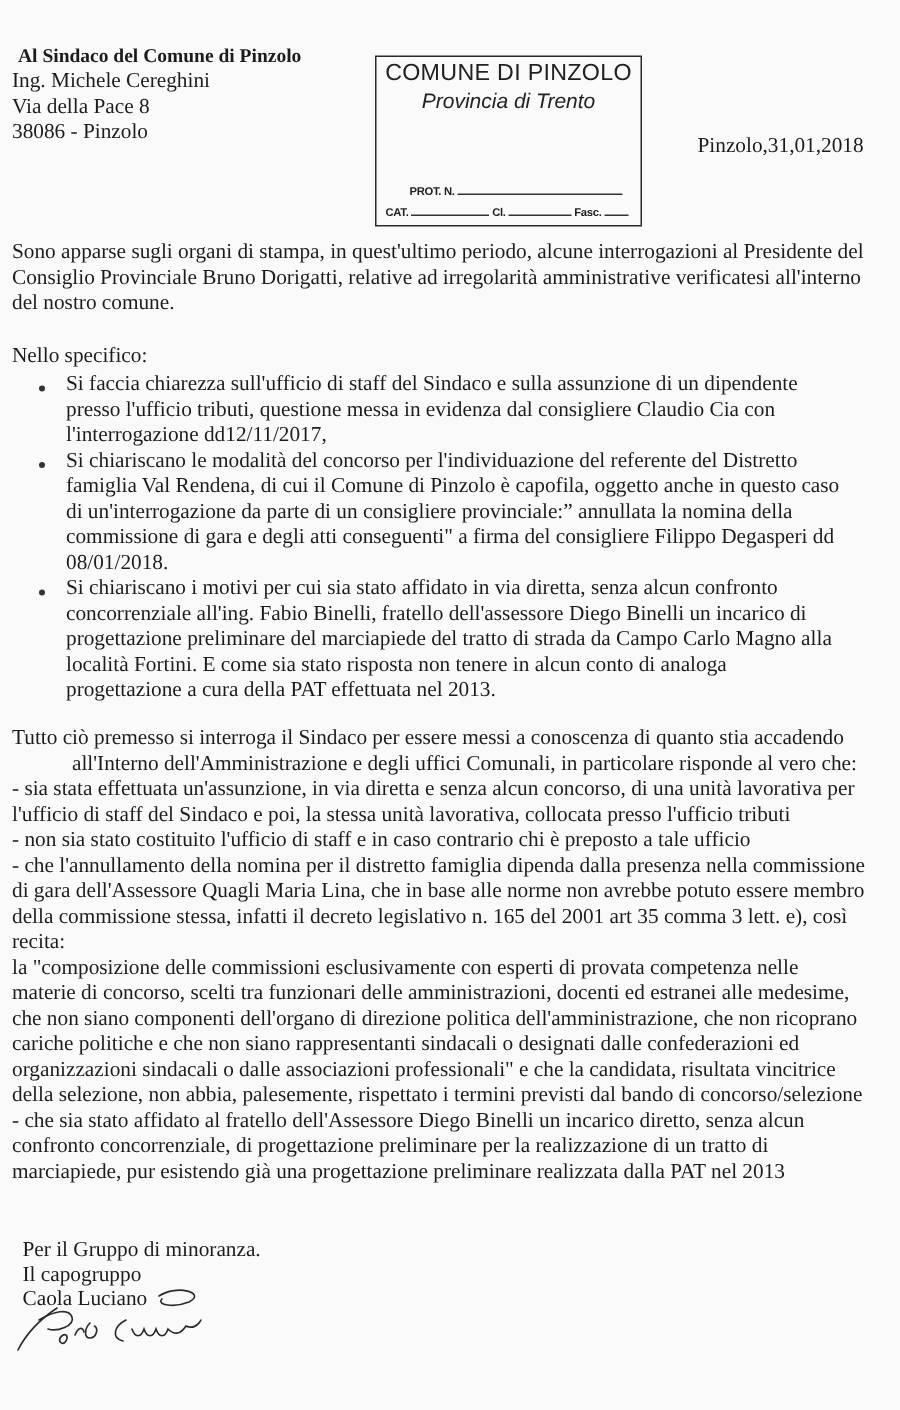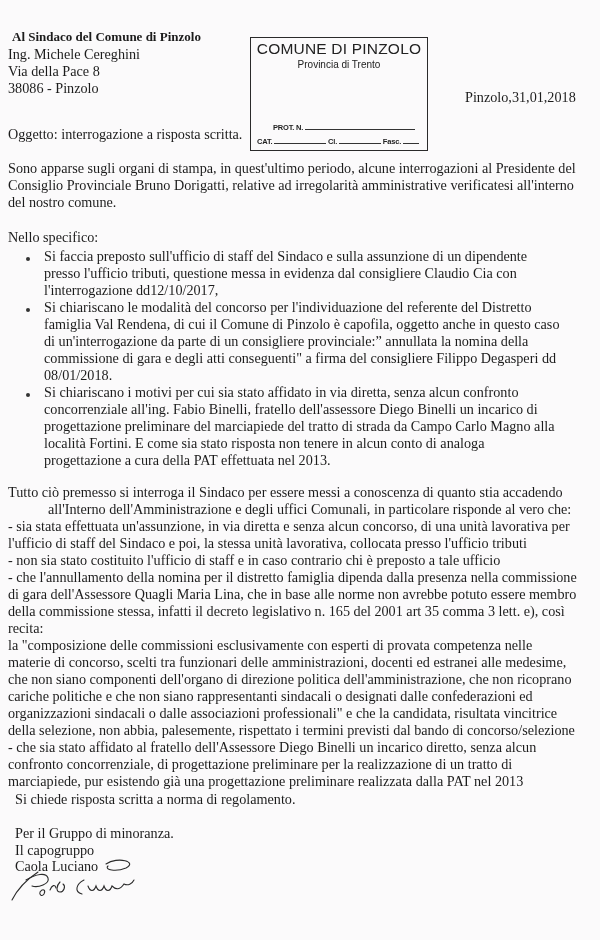--- a/index.html
+++ b/index.html
@@ -15,21 +15,21 @@
   .t { font-size: 14.2px; line-height: 17.2px; }
   .bold { font-weight: bold; }
 
   
   .stamp {
     position: absolute; left: 250px; top: 37px; width: 178px; height: 114px;
     border: 1.6px solid #2a2a2a; box-sizing: border-box;
     font-family: "Liberation Sans", sans-serif; color: #222;
   }
   .stamp-title { position: absolute; left: 0; right: 0; top: 2px; text-align: center; font-size: 15.5px; letter-spacing: 0.2px; }
-  .stamp-sub { position: absolute; left: 0; right: 0; top: 21px; text-align: center; font-size: 10px; }
+  .stamp-sub { position: absolute; left: 0; right: 0; top: 21px; text-align: center; font-size: 14px; font-style: italic; }
   .stamp-datebox {
     position: absolute; left: 25px; top: 36px; width: 133px; height: 44px;
     border: 1.4px solid #2a2a2a; box-sizing: border-box;
   }
   .stamp-date { position: absolute; left: 0; right: 0; top: 12px; text-align: center; font-size: 16px; transform: scaleX(0.85); letter-spacing: 0.5px; }
   .stamp-line { position: absolute; font-size: 7.5px; font-weight: bold; letter-spacing: -0.2px; }
   .uline { display: inline-block; border-bottom: 1px solid #333; height: 7px; vertical-align: baseline; }
 
   .bullet { position: absolute; width: 4px; height: 4px; border-radius: 50%; background: #333; }
 
@@ -59,37 +59,36 @@
       <span class="uline" style="width:52px;"></span>
       <span>Cl.</span>
       <span class="uline" style="width:42px;"></span>
       <span>Fasc.</span>
       <span class="uline" style="width:16px;"></span>
     </div>
   </div>
 
   <div class="abs t" style="left:465px; top:89px;">Pinzolo,31,01,2018</div>
 
-  <div class="abs t" style="left:8px; top:126px;">Oggetto: interrogazione a risposta scritta.</div>
 
   <div>
     <div class="abs t" style="left:8px; top:160px;">Sono apparse sugli organi di stampa, in quest'ultimo periodo, alcune interrogazioni al Presidente del</div>
     <div class="abs t" style="left:8px; top:177px;">Consiglio Provinciale Bruno Dorigatti, relative ad irregolarità amministrative verificatesi all'interno</div>
     <div class="abs t" style="left:8px; top:194px;">del nostro comune.</div>
   </div>
 
   <div class="abs t" style="left:8px; top:229px;">Nello specifico:</div>
 
   <div>
 
     <div>
       <span class="bullet" style="left:26px; top:257px;"></span>
-      <div class="abs t" style="left:44px; top:248px;">Si faccia preposto sull'ufficio di staff del Sindaco e sulla assunzione di un dipendente</div>
+      <div class="abs t" style="left:44px; top:248px;">Si faccia chiarezza sull'ufficio di staff del Sindaco e sulla assunzione di un dipendente</div>
       <div class="abs t" style="left:44px; top:265px;">presso l'ufficio tributi, questione messa in evidenza dal consigliere Claudio Cia con</div>
-      <div class="abs t" style="left:44px; top:282px;">l'interrogazione dd12/10/2017,</div>
+      <div class="abs t" style="left:44px; top:282px;">l'interrogazione dd12/11/2017,</div>
     </div>
 
     <div>
       <span class="bullet" style="left:26px; top:308px;"></span>
       <div class="abs t" style="left:44px; top:299px;">Si chiariscano le modalità del concorso per l'individuazione del referente del Distretto</div>
       <div class="abs t" style="left:44px; top:316px;">famiglia Val Rendena, di cui il Comune di Pinzolo è capofila, oggetto anche in questo caso</div>
       <div class="abs t" style="left:44px; top:333px;">di un'interrogazione da parte di un consigliere provinciale:” annullata la nomina della</div>
       <div class="abs t" style="left:44px; top:350px;">commissione di gara e degli atti conseguenti" a firma del consigliere Filippo Degasperi dd</div>
       <div class="abs t" style="left:44px; top:367px;">08/01/2018.</div>
     </div>
@@ -118,21 +117,20 @@
     <div class="abs t" style="left:8px; top:654px;">materie di concorso, scelti tra funzionari delle amministrazioni, docenti ed estranei alle medesime,</div>
     <div class="abs t" style="left:8px; top:671px;">che non siano componenti dell'organo di direzione politica dell'amministrazione, che non ricoprano</div>
     <div class="abs t" style="left:8px; top:688px;">cariche politiche e che non siano rappresentanti sindacali o designati dalle confederazioni ed</div>
     <div class="abs t" style="left:8px; top:705px;">organizzazioni sindacali o dalle associazioni professionali" e che la candidata, risultata vincitrice</div>
     <div class="abs t" style="left:8px; top:722px;">della selezione, non abbia, palesemente, rispettato i termini previsti dal bando di concorso/selezione</div>
     <div class="abs t" style="left:8px; top:739px;">- che sia stato affidato al fratello dell'Assessore Diego Binelli un incarico diretto, senza alcun</div>
     <div class="abs t" style="left:8px; top:756px;">confronto concorrenziale, di progettazione preliminare per la realizzazione di un tratto di</div>
     <div class="abs t" style="left:8px; top:773px;">marciapiede, pur esistendo già una progettazione preliminare realizzata dalla PAT nel 2013</div>
   </div>
 
-  <div class="abs t" style="left:15px; top:791px;">Si chiede risposta scritta a norma di regolamento.</div>
 
   <div>
     <div class="abs t" style="left:15px; top:825px;">Per il Gruppo di minoranza.</div>
     <div class="abs t" style="left:15px; top:842px;">Il capogruppo</div>
     <div class="abs t" style="left:15px; top:858px;">Caola Luciano</div>
   </div>
 
   <svg class="sig" width="190" height="60" viewBox="0 0 190 60">
     <g fill="none" stroke="#2b2b2b" stroke-width="1.1" stroke-linecap="round">
       <path d="M4 42 C 10 30, 18 22, 30 14"></path>

